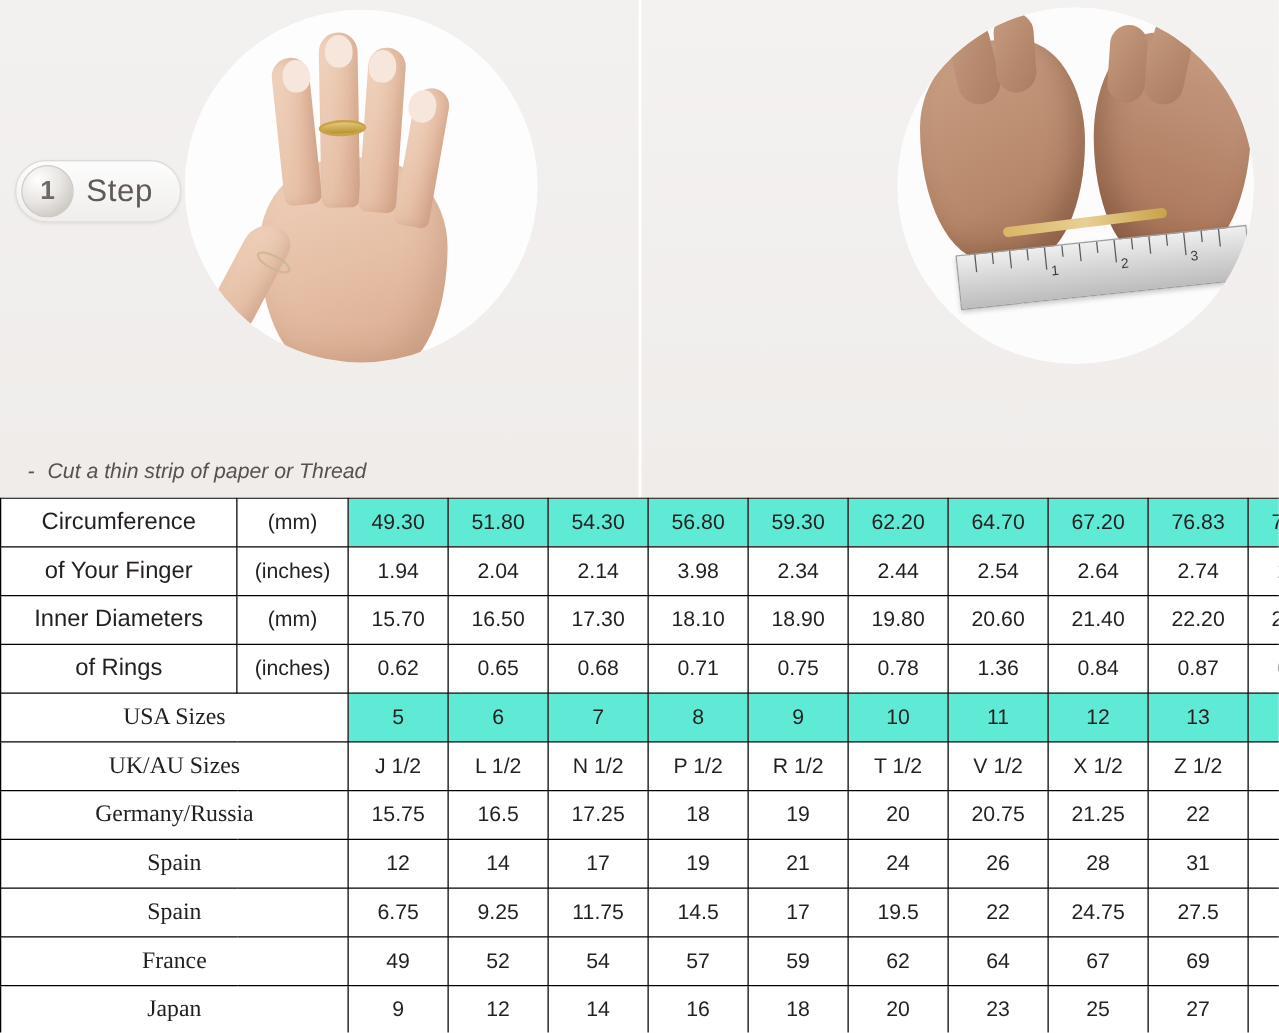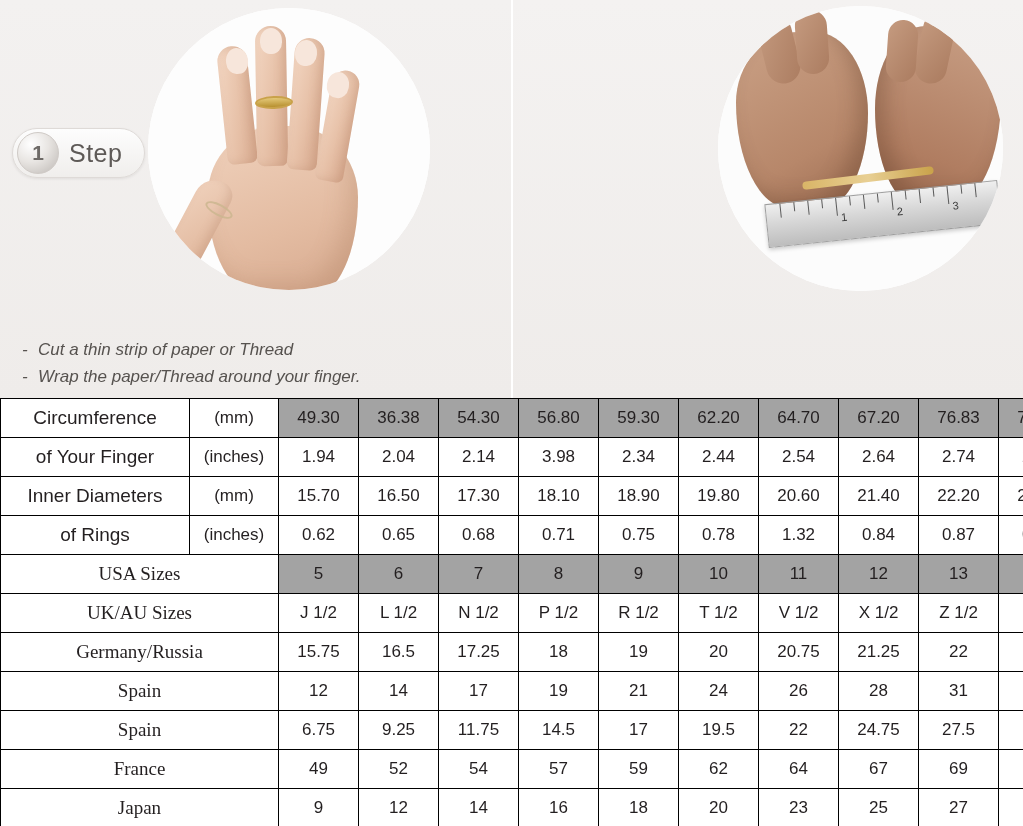--- a/index.html
+++ b/index.html
@@ -260,21 +260,21 @@
     padding-left: 8px;
     font-size: 19px;
     font-family: Liberation Serif, serif;
   }
   td.unit-cell {
     width: 84px;
     text-align: center;
     font-size: 17px;
   }
   td.shaded {
-    background: #a3a3a3;
+    background: #5eead4;
   }
   .val-cell { width: 75px; }
 </style>
 </head>
 <body>
 
 <div class="page">
 
   <div class="steps">
 
@@ -297,21 +297,20 @@
         </div>
       </div>
 
       <div class="step-badge badge-left">
         <div class="step-num">1</div>
         <div class="step-word">Step</div>
       </div>
 
       <div class="instructions instr-left">
         <div><span class="dash">-</span><span>Cut a thin strip of paper or Thread</span></div>
-        <div><span class="dash">-</span><span>Wrap the paper/Thread around your finger.</span></div>
       </div>
     </div>
 
     <div class="step-panel right">
 
       <div class="photo-circle photo-right">
         <div class="ruler-scene">
           <div class="rs-hand-left"></div>
           <div class="rs-finger rsf1"></div>
           <div class="rs-finger rsf2"></div>
@@ -345,21 +344,21 @@
     </div>
   </div>
 
   <table class="size-chart">
     <tbody>
 
       <tr>
         <td class="label-cell" rowspan="1">Circumference</td>
         <td class="unit-cell">(mm)</td>
         <td class="val-cell shaded">49.30</td>
-        <td class="val-cell shaded">36.38</td>
+        <td class="val-cell shaded">51.80</td>
         <td class="val-cell shaded">54.30</td>
         <td class="val-cell shaded">56.80</td>
         <td class="val-cell shaded">59.30</td>
         <td class="val-cell shaded">62.20</td>
         <td class="val-cell shaded">64.70</td>
         <td class="val-cell shaded">67.20</td>
         <td class="val-cell shaded">76.83</td>
         <td class="val-cell shaded">72.20</td>
       </tr>
       <tr>
@@ -393,21 +392,21 @@
       </tr>
       <tr>
         <td class="label-cell">of Rings</td>
         <td class="unit-cell">(inches)</td>
         <td class="val-cell">0.62</td>
         <td class="val-cell">0.65</td>
         <td class="val-cell">0.68</td>
         <td class="val-cell">0.71</td>
         <td class="val-cell">0.75</td>
         <td class="val-cell">0.78</td>
-        <td class="val-cell">1.32</td>
+        <td class="val-cell">1.36</td>
         <td class="val-cell">0.84</td>
         <td class="val-cell">0.87</td>
         <td class="val-cell">0.91</td>
       </tr>
 
       <tr>
         <td class="label-left" colspan="2">USA Sizes</td>
         <td class="val-cell shaded">5</td>
         <td class="val-cell shaded">6</td>
         <td class="val-cell shaded">7</td>

